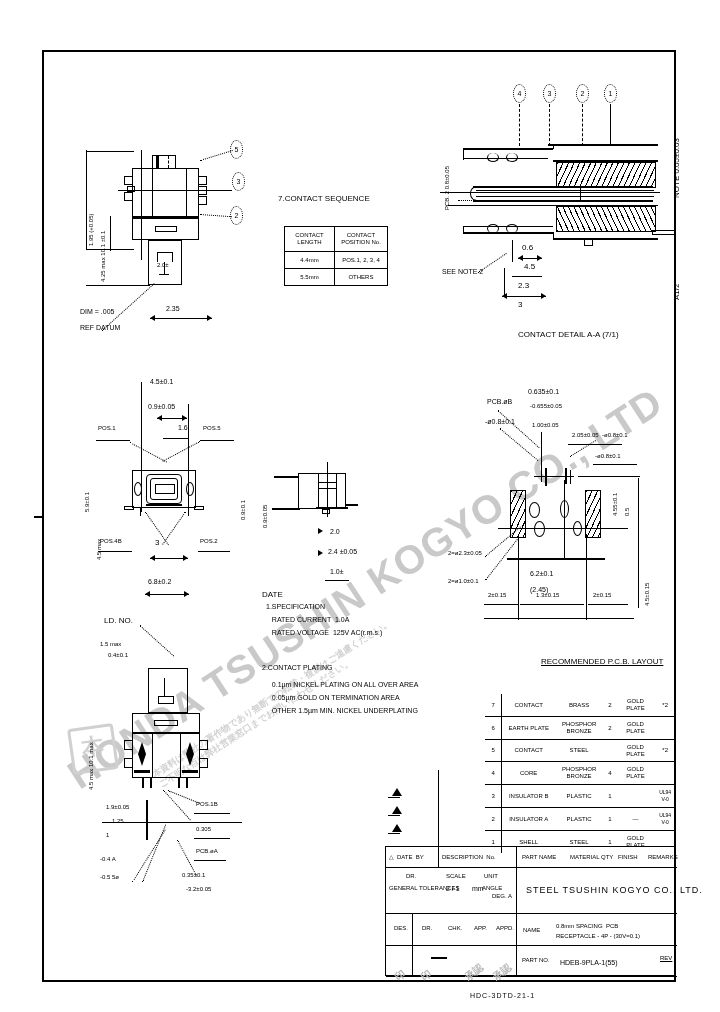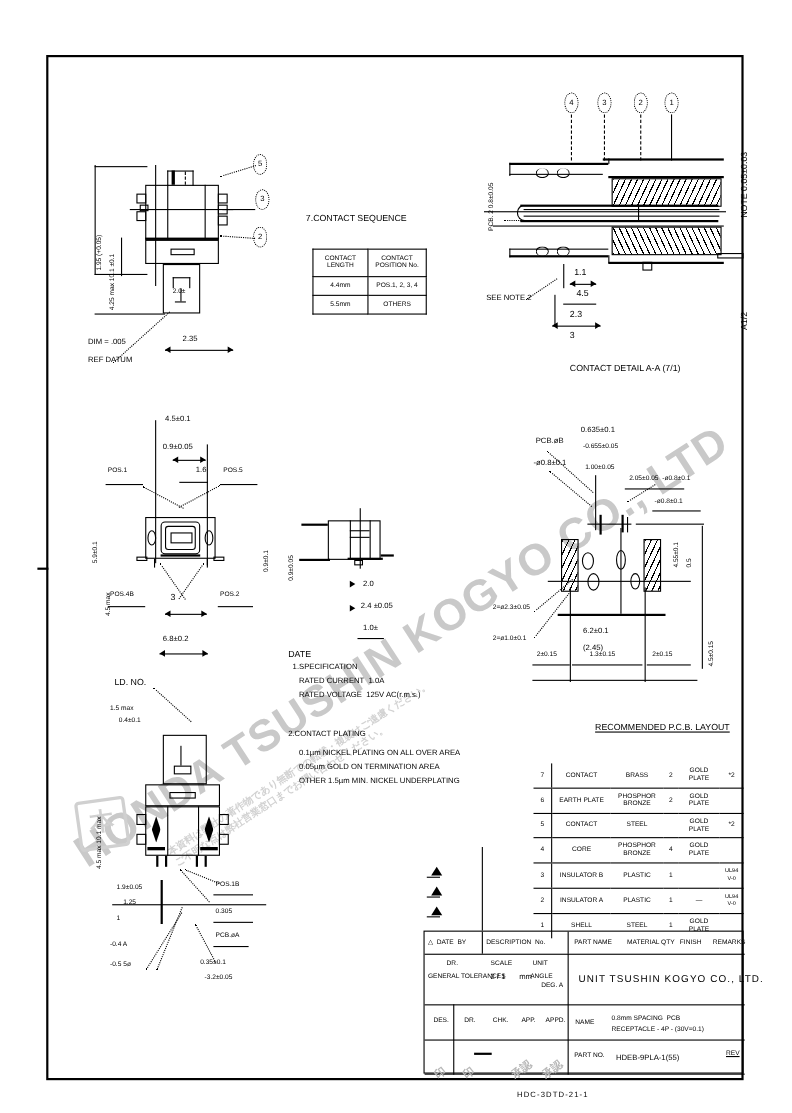--- a/index.html
+++ b/index.html
@@ -211,21 +211,21 @@
     <div class="rect" style="left:584px;top:238px;width:9px;height:8px;"></div>
     <div class="rect" style="left:652px;top:230px;width:24px;height:5px;"></div>
 
     <div class="t t6 vert" style="left:444px;top:210px;">PCB. 2 0.8±0.05</div>
     <div class="dot" style="left:458px;top:200px;width:16px;"></div>
 
     <div class="ln v1" style="left:512px;top:240px;height:22px;"></div>
     <div class="ln h1" style="left:518px;top:258px;width:24px;"></div>
     <div class="arrow-l" style="left:518px;top:255px;"></div>
     <div class="arrow-r" style="left:537px;top:255px;"></div>
-    <div class="t t8" style="left:522px;top:243px;">1.1</div>
+    <div class="t t8" style="left:522px;top:243px;">0.6</div>
     <div class="t t8" style="left:524px;top:262px;">4.5</div>
     <div class="ln h1" style="left:512px;top:276px;width:30px;"></div>
     <div class="t t8" style="left:518px;top:281px;">2.3</div>
     <div class="ln h1" style="left:502px;top:296px;width:44px;"></div>
     <div class="arrow-l" style="left:502px;top:293px;"></div>
     <div class="arrow-r" style="left:541px;top:293px;"></div>
     <div class="t t8" style="left:518px;top:300px;">3</div>
     <div class="ln v1" style="left:504px;top:268px;height:28px;"></div>
 
     <div class="t t7" style="left:442px;top:268px;">SEE NOTE 2</div>
@@ -520,21 +520,21 @@
     <div class="ln h1" style="left:0;top:66px;width:291px;"></div>
     <div class="ln v1" style="left:130px;top:20px;height:110px;"></div>
     <div class="t t6" style="left:20px;top:26px;">DR.</div>
     <div class="t t6" style="left:60px;top:26px;">SCALE</div>
     <div class="t t6" style="left:98px;top:26px;">UNIT</div>
     <div class="t t6" style="left:3px;top:38px;">GENERAL TOLERANCES</div>
     <div class="t t7" style="left:60px;top:38px;">2 / 1</div>
     <div class="t t7" style="left:86px;top:38px;">mm</div>
     <div class="t t6" style="left:96px;top:38px;">ANGLE</div>
     <div class="t t6" style="left:106px;top:46px;">DEG. A</div>
-    <div class="t t9" style="left:140px;top:38px;letter-spacing:1px;">UNIT TSUSHIN KOGYO CO., LTD.</div>
+    <div class="t t9" style="left:140px;top:38px;letter-spacing:1px;">STEEL TSUSHIN KOGYO CO., LTD.</div>
 
     <div class="ln h1" style="left:0;top:98px;width:291px;"></div>
     <div class="ln v1" style="left:26px;top:66px;height:64px;"></div>
     <div class="t t6" style="left:8px;top:78px;">DES.</div>
     <div class="t t6" style="left:36px;top:78px;">DR.</div>
     <div class="t t6" style="left:62px;top:78px;">CHK.</div>
     <div class="t t6" style="left:88px;top:78px;">APP.</div>
     <div class="t t6" style="left:110px;top:78px;">APPD.</div>
     <div class="t t6" style="left:137px;top:80px;">NAME</div>
     <div class="t t6" style="left:170px;top:76px;">0.8mm SPACING  PCB</div>

